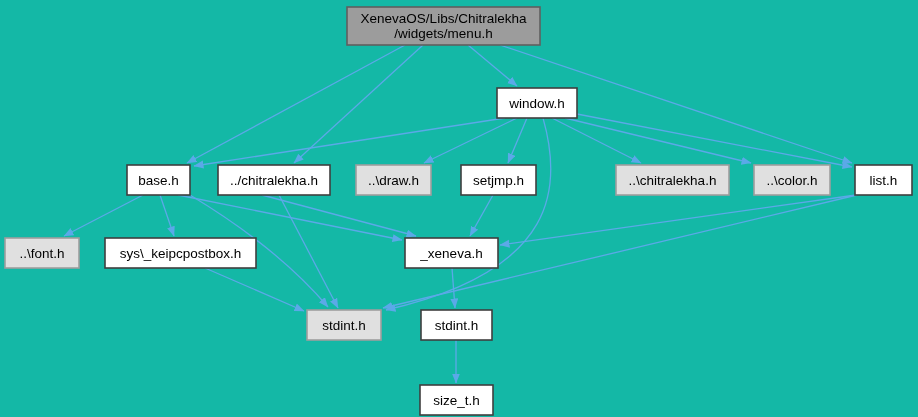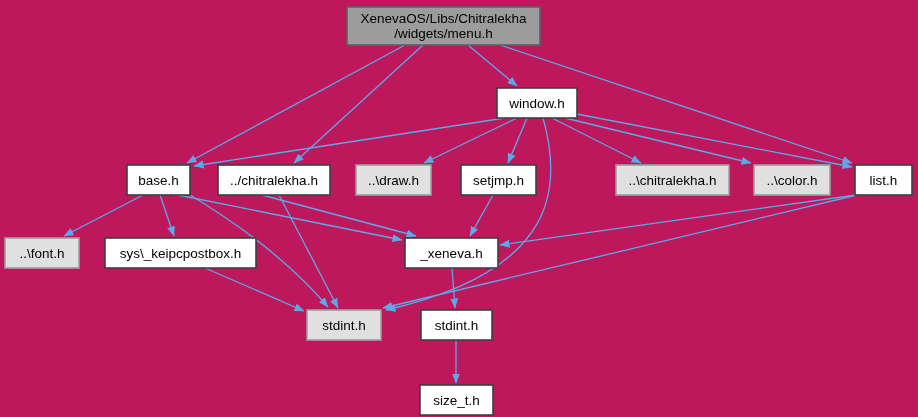--- a/index.html
+++ b/index.html
@@ -4,21 +4,21 @@
 <style>
   html, body {
     margin: 0;
     padding: 0;
     background: #000000;
   }
   .canvas {
     position: relative;
     width: 918px;
     height: 417px;
-    background: #be185d;
+    background: #14b8a6;
     overflow: hidden;
     font-family: "Liberation Sans", "DejaVu Sans", sans-serif;
   }
   svg text {
     font-family: "Liberation Sans", "DejaVu Sans", sans-serif;
     font-size: 13.5px;
     fill: #000000;
   }
   svg .edge {
     fill: none;

